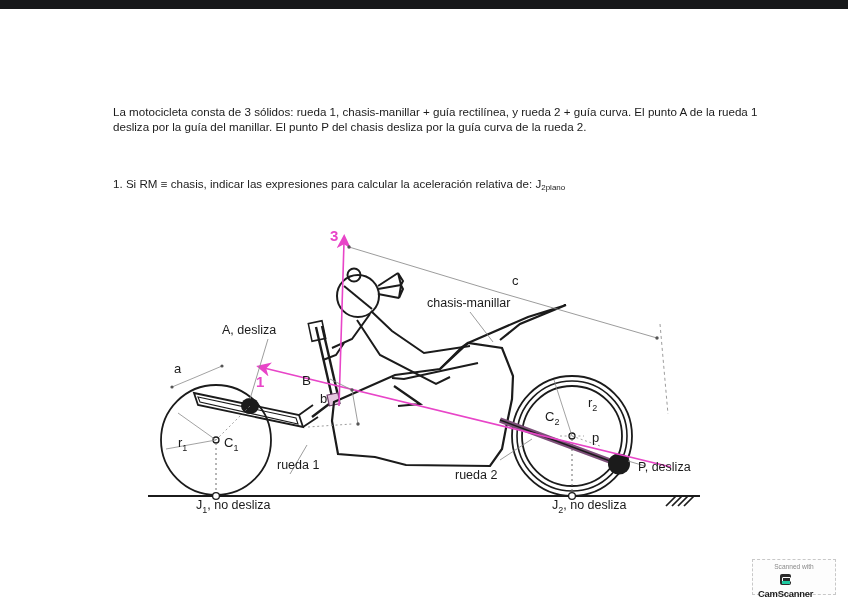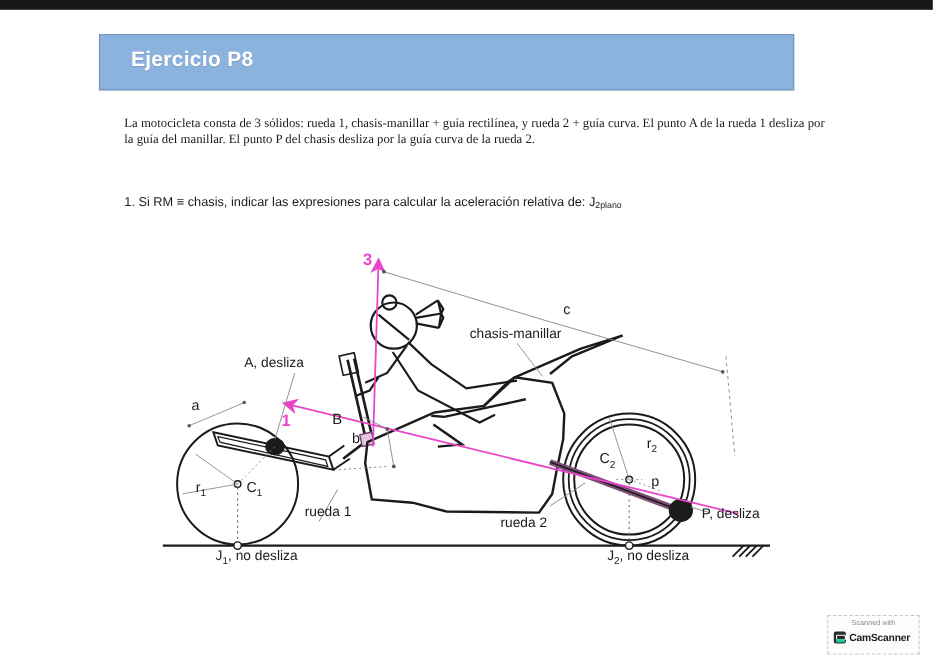--- a/index.html
+++ b/index.html
@@ -28,60 +28,57 @@
     position:absolute;left:28px;top:12px;
     font-size:19px;font-weight:bold;color:#ffffff;
     letter-spacing:.3px;
     text-shadow:0 1px 1px rgba(0,0,0,.12);
   }
   .body-text{
     position:absolute;left:113px;width:646px;
     font-size:11.6px;color:#1b1b1b;line-height:15.2px;
     text-align:left;
   }
-  #para1{top:95px;font-family:Liberation Serif, serif;}
+  #para1{top:95px;}
   #item1{top:145px;}
   #item2{top:167px;}
   sub{font-size:8px;vertical-align:-2px;}
 
   #figure{position:absolute;left:0;top:0;width:848px;height:590px;}
 
   #scanmark{
     position:absolute;left:752px;top:550px;width:82px;height:34px;
     border:1px dashed #c8c8c8;background:#fdfdfd;
   }
   #scanmark .sw{
     position:absolute;left:0;top:3px;width:82px;text-align:center;
     font-size:6.6px;color:#8a8a8a;
   }
   #scanmark .row{
-    position:absolute;left:5px;top:14px;display:flex;align-items:center;gap:3px;
+    position:absolute;left:5px;top:14px;display:flex;align-items:center;gap:3px;flex-direction:column;
   }
   #scanmark .logo{
     width:11px;height:11px;border-radius:2px;background:#2b2b2b;position:relative;
   }
   #scanmark .logo:after{
     content:"";position:absolute;left:1.5px;bottom:1.5px;width:8px;height:2.5px;background:#1ec9a0;
   }
   #scanmark .logo:before{
     content:"";position:absolute;left:2px;top:3px;width:7px;height:3px;
     border:1px solid #fff;border-radius:1px;
   }
   #scanmark .nm{font-size:9.4px;color:#1b1b1b;font-weight:bold;letter-spacing:-.2px;}
 </style>
 </head>
 <body>
 
 <div id="topbar"></div>
 
 <div id="page">
 
-  <div id="titlebox">
-    <div class="ttl">Ejercicio P8</div>
-  </div>
 
   <div class="body-text" id="para1">La motocicleta consta de 3 sólidos: rueda 1, chasis-manillar + guía rectilínea, y rueda 2 + guía curva. El punto A de la rueda 1 desliza por la guía del manillar. El punto P del chasis desliza por la guía curva de la rueda 2.</div>
   <div class="body-text" id="item2"><span>1. Si RM ≡ chasis, indicar las expresiones para calcular la aceleración relativa de: J</span><sub>2plano</sub></div>
 
   <svg id="figure" viewBox="0 0 848 590" xmlns="http://www.w3.org/2000/svg">
     <defs>
       <marker id="mg" markerWidth="9" markerHeight="9" refX="4" refY="4.5" orient="auto">
         <path d="M0,0 L9,4.5 L0,9 L2.6,4.5 Z" fill="#e845c8"></path>
       </marker>
     </defs>

